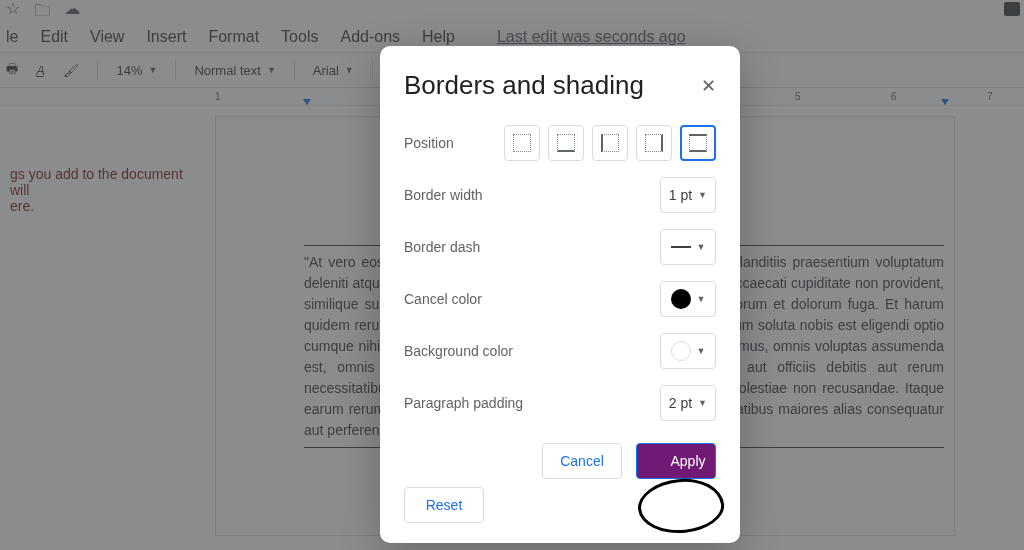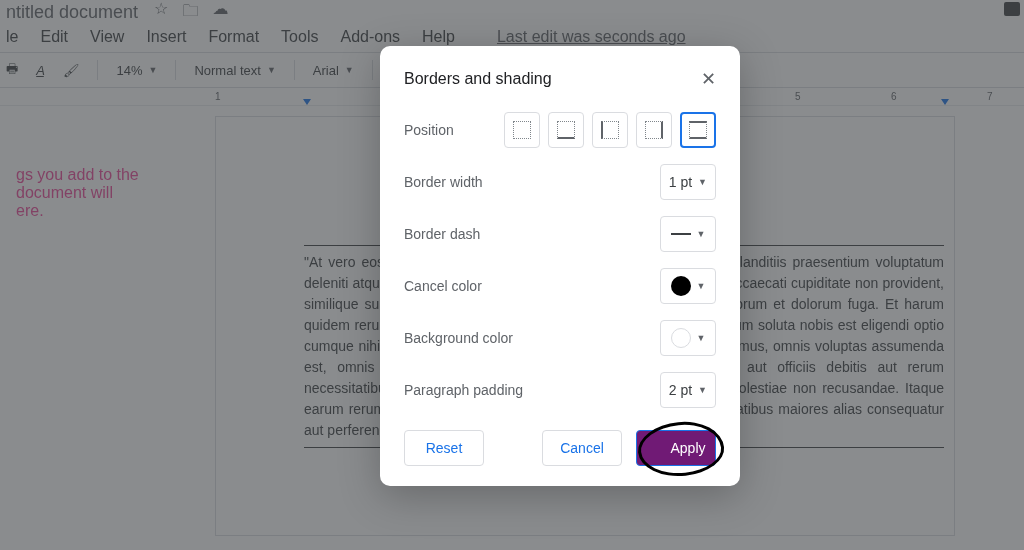--- a/index.html
+++ b/index.html
@@ -14,64 +14,63 @@
   .menubar .last-edit { color: #5f6368; text-decoration: underline; margin-left: 20px; }
   .toolbar { display: flex; align-items: center; gap: 18px; padding: 6px 6px; border-top: 1px solid #dadce0; border-bottom: 1px solid #dadce0; font-size: 13px; color: #3c4043; height: 36px; }
   .tb-sep { width: 1px; height: 20px; background: #dadce0; }
   .tb-dd { display: inline-flex; align-items: center; gap: 6px; }
   .tb-caret { font-size: 9px; color: #5f6368; }
   .ruler { height: 18px; border-bottom: 1px solid #e8eaed; position: relative; background: #fff; }
   .ruler-track { position: absolute; left: 215px; right: 0; top: 0; bottom: 0; }
   .ruler-tick { position: absolute; top: 3px; font-size: 10px; color: #5f6368; }
   .ruler-mark { position: absolute; top: 11px; width: 8px; height: 6px; background: #1a73e8; transform: translateX(-50%); clip-path: polygon(0 0, 100% 0, 50% 100%); }
   .page-area { position: absolute; left: 215px; top: 116px; width: 740px; height: 420px; background: #fff; border: 1px solid #dadce0; }
-  .outline-panel { position: absolute; left: 6px; top: 116px; width: 215px; padding: 50px 10px; font-size: 16px; color: #ec4899; }
+  .outline-panel { position: absolute; left: 0; top: 116px; width: 215px; padding: 50px 10px; font-size: 14px; color: #7f1d1d; }
   .doc-body { position: absolute; left: 88px; top: 128px; width: 640px; font-size: 14px; color: #3c4043; line-height: 1.5; text-align: justify; }
   .para-border { border-top: 1px solid #3c4043; border-bottom: 1px solid #3c4043; padding: 6px 0; }
   .right-chip { position: absolute; right: 4px; top: 2px; width: 16px; height: 14px; background: #3c4043; border-radius: 2px; }
 
   
   .scrim { position: absolute; inset: 0; background: rgba(60,64,67,0.6); }
 
   
   .dialog { position: absolute; left: 380px; top: 46px; width: 360px; background: #fff; border-radius: 10px; box-shadow: 0 10px 40px rgba(0,0,0,0.25); padding: 24px 24px 20px 24px; font-size: 14px; color: #3c4043; }
   .dlg-head { display: flex; justify-content: space-between; align-items: center; margin-bottom: 22px; }
-  .dlg-title { font-size: 16px; font-weight: 400; color: #202124; }
+  .dlg-title { font-size: 26px; font-weight: 400; color: #202124; }
   .dlg-close { font-size: 18px; color: #5f6368; cursor: pointer; line-height: 1; }
   .dlg-row { display: flex; align-items: center; justify-content: space-between; min-height: 40px; margin-bottom: 12px; }
   .dlg-label { color: #5f6368; }
   .pos-buttons { display: flex; gap: 8px; }
   .pos-btn { width: 36px; height: 36px; border: 1px solid #dadce0; border-radius: 4px; background: #fff; display: flex; align-items: center; justify-content: center; cursor: pointer; }
   .pos-btn.selected { border: 2px solid #1a73e8; }
   .pos-box { width: 18px; height: 18px; border: 1px dotted #80868b; position: relative; }
   .pb-bot { border-bottom: 2px solid #5f6368; }
   .pb-left { border-left: 2px solid #5f6368; }
   .pb-right { border-right: 2px solid #5f6368; }
   .pb-tb .pos-box { border-top: 2px solid #5f6368; border-bottom: 2px solid #5f6368; }
   .ctrl-sel { height: 36px; min-width: 56px; border: 1px solid #dadce0; border-radius: 4px; display: flex; align-items: center; justify-content: center; gap: 6px; padding: 9px 8px; cursor: pointer; }
   .swatch { width: 20px; height: 20px; border-radius: 50%; }
   .swatch.black { background: #000; }
   .swatch.none { border: 1px solid #dadce0; background: #fff; }
   .dash-line { width: 20px; height: 0; border-top: 2px solid #3c4043; }
   .dlg-actions { display: flex; justify-content: flex-end; gap: 14px; margin-top: 20px; position: relative; }
   .btn { height: 36px; min-width: 80px; border: 1px solid #dadce0; border-radius: 4px; background: #fff; color: #1a73e8; font-size: 14px; font-weight: 500; cursor: pointer; }
   .btn.primary { background: #701a75; color: #fff; border-color: #1a73e8; padding-left: 24px; }
-  .btn.reset { margin-right: auto; }
+  .btn.reset { margin-right: auto; margin-top: 44px; }
 
   
   .anno-circle { position: absolute; right: -8px; bottom: -10px; width: 86px; height: 54px; border: 3px solid #000; border-radius: 50% 50% 48% 52% / 48% 55% 45% 52%; transform: rotate(-6deg); pointer-events: none; }
 </style>
 </head>
 <body>
 
 <div class="app-bg">
   <div class="right-chip"></div>
 
   <div class="titlebar">
-    <span class="doc-title">ntitled document</span>
     <span class="title-icons">
       <span>☆</span>
       <span>🗀</span>
       <span>☁</span>
     </span>
   </div>
 
   <div class="menubar">
     <span>le</span>
     <span>Edit</span>

